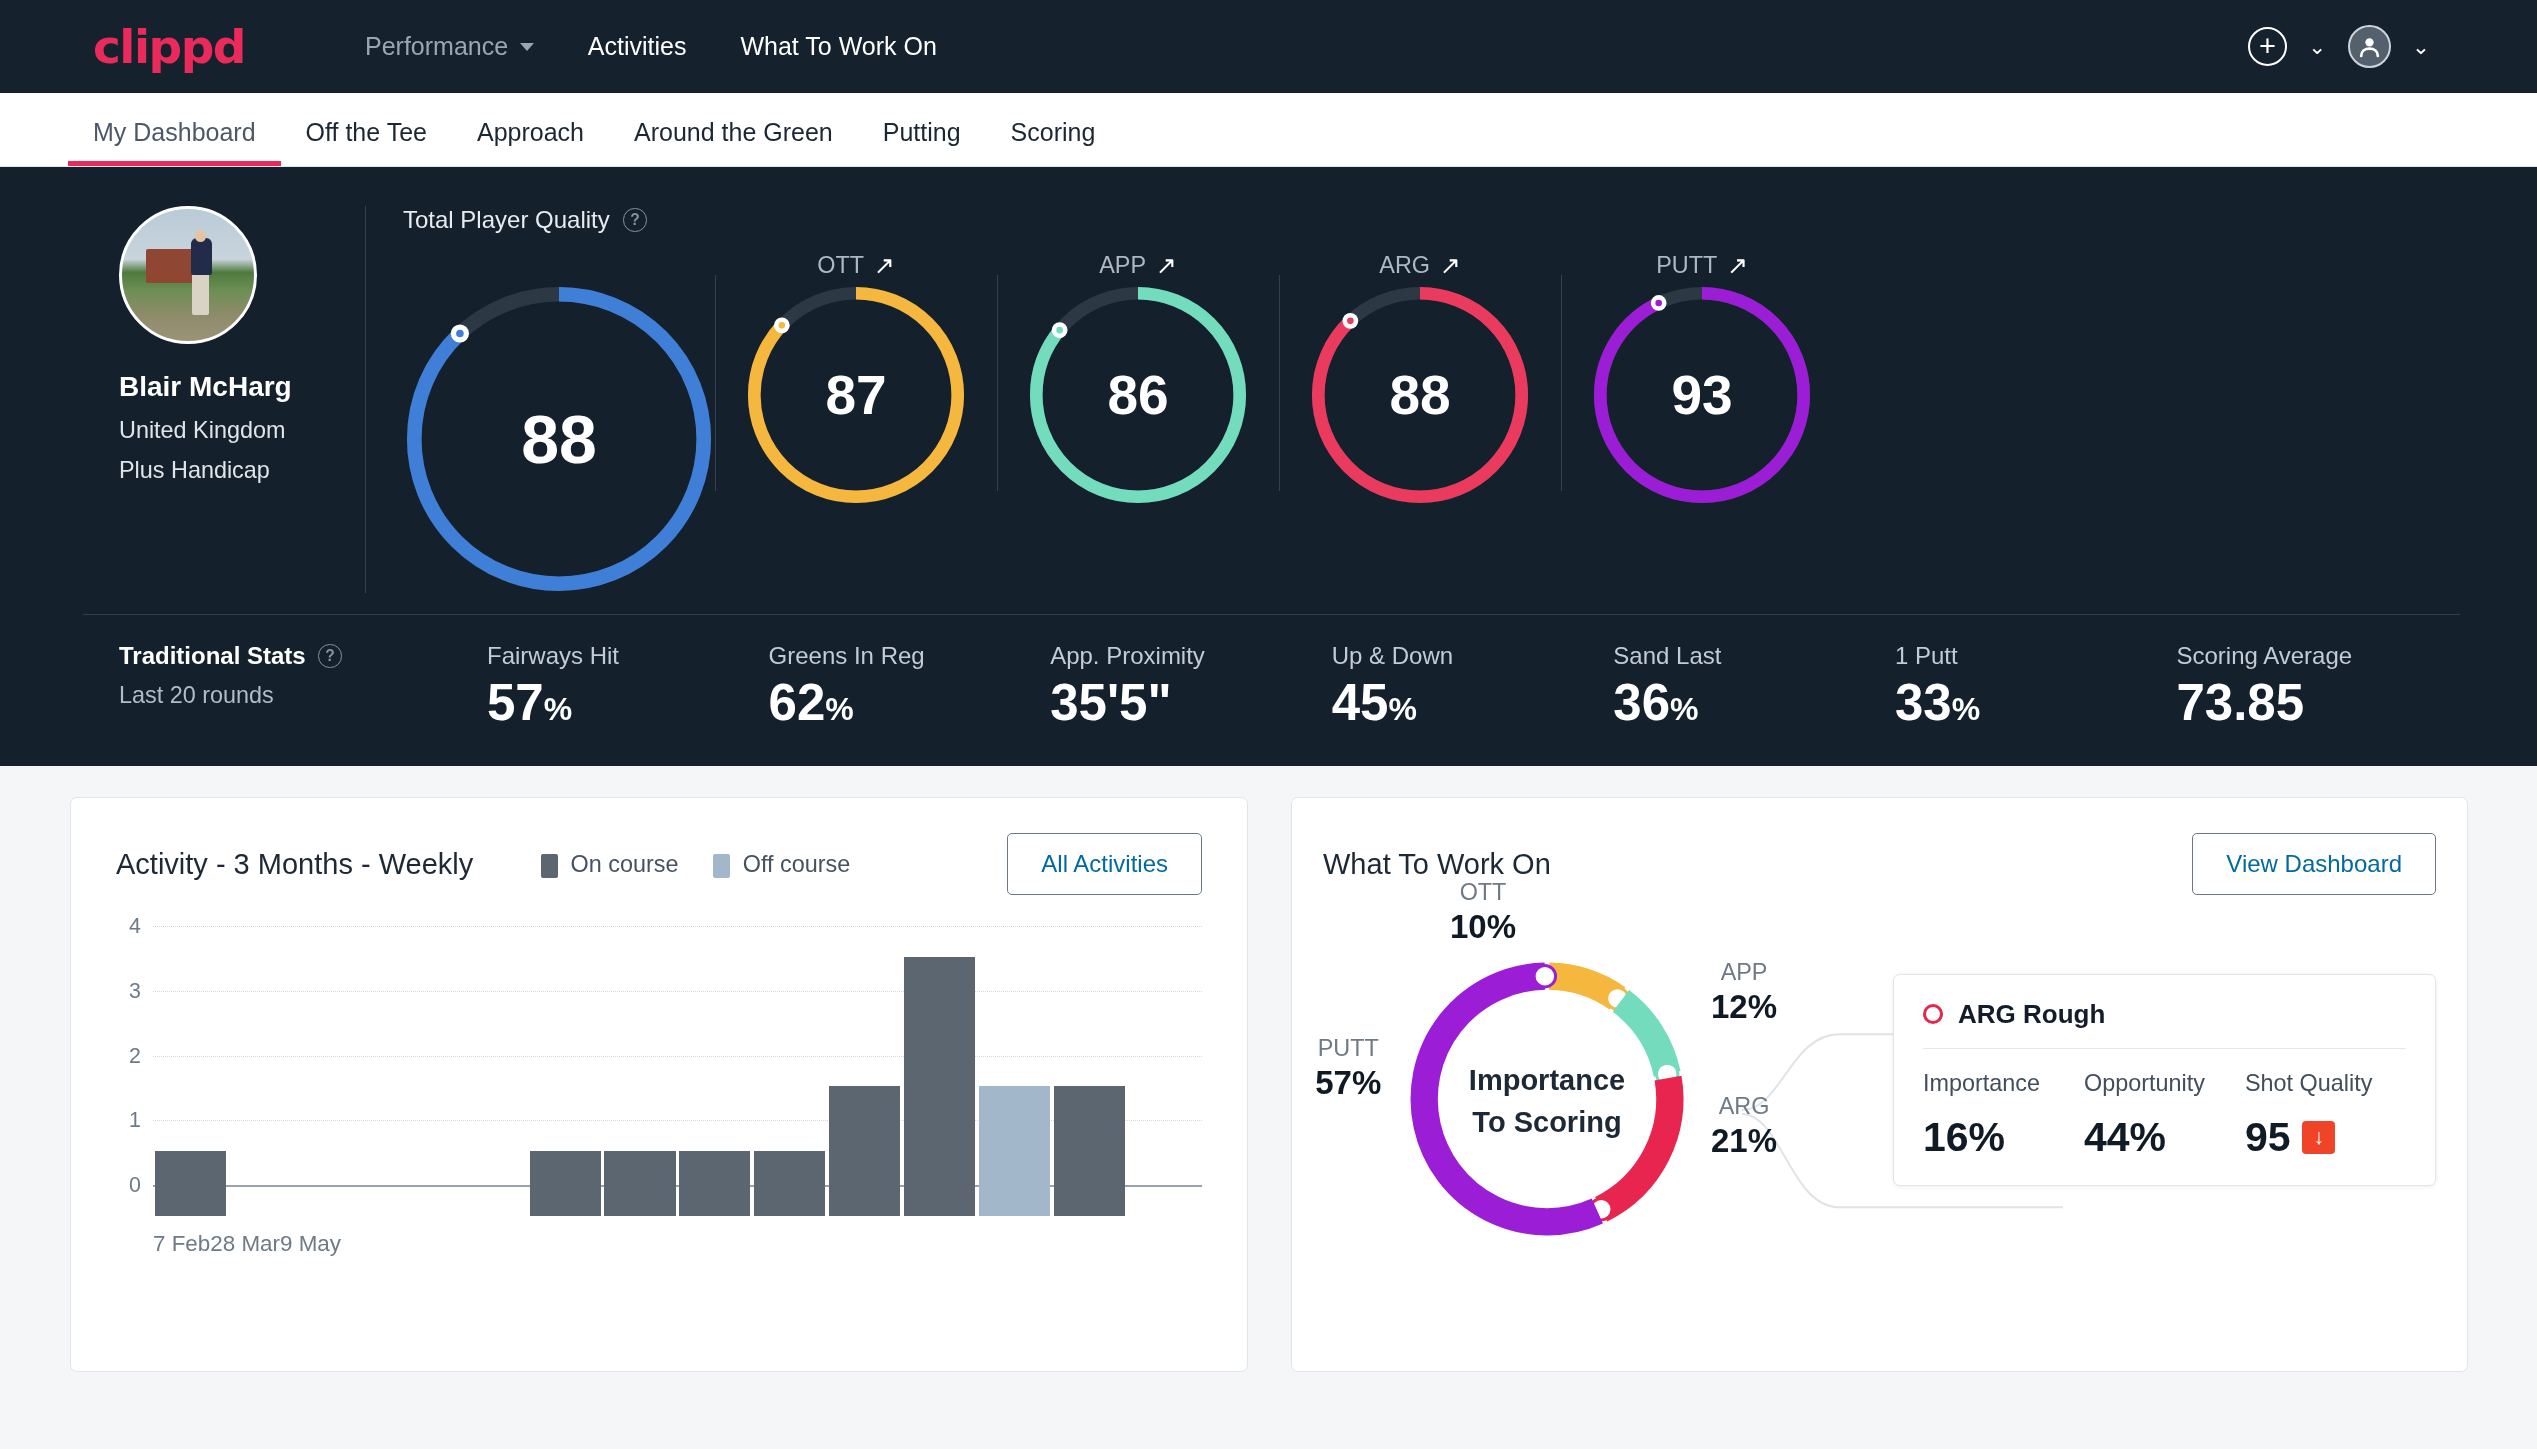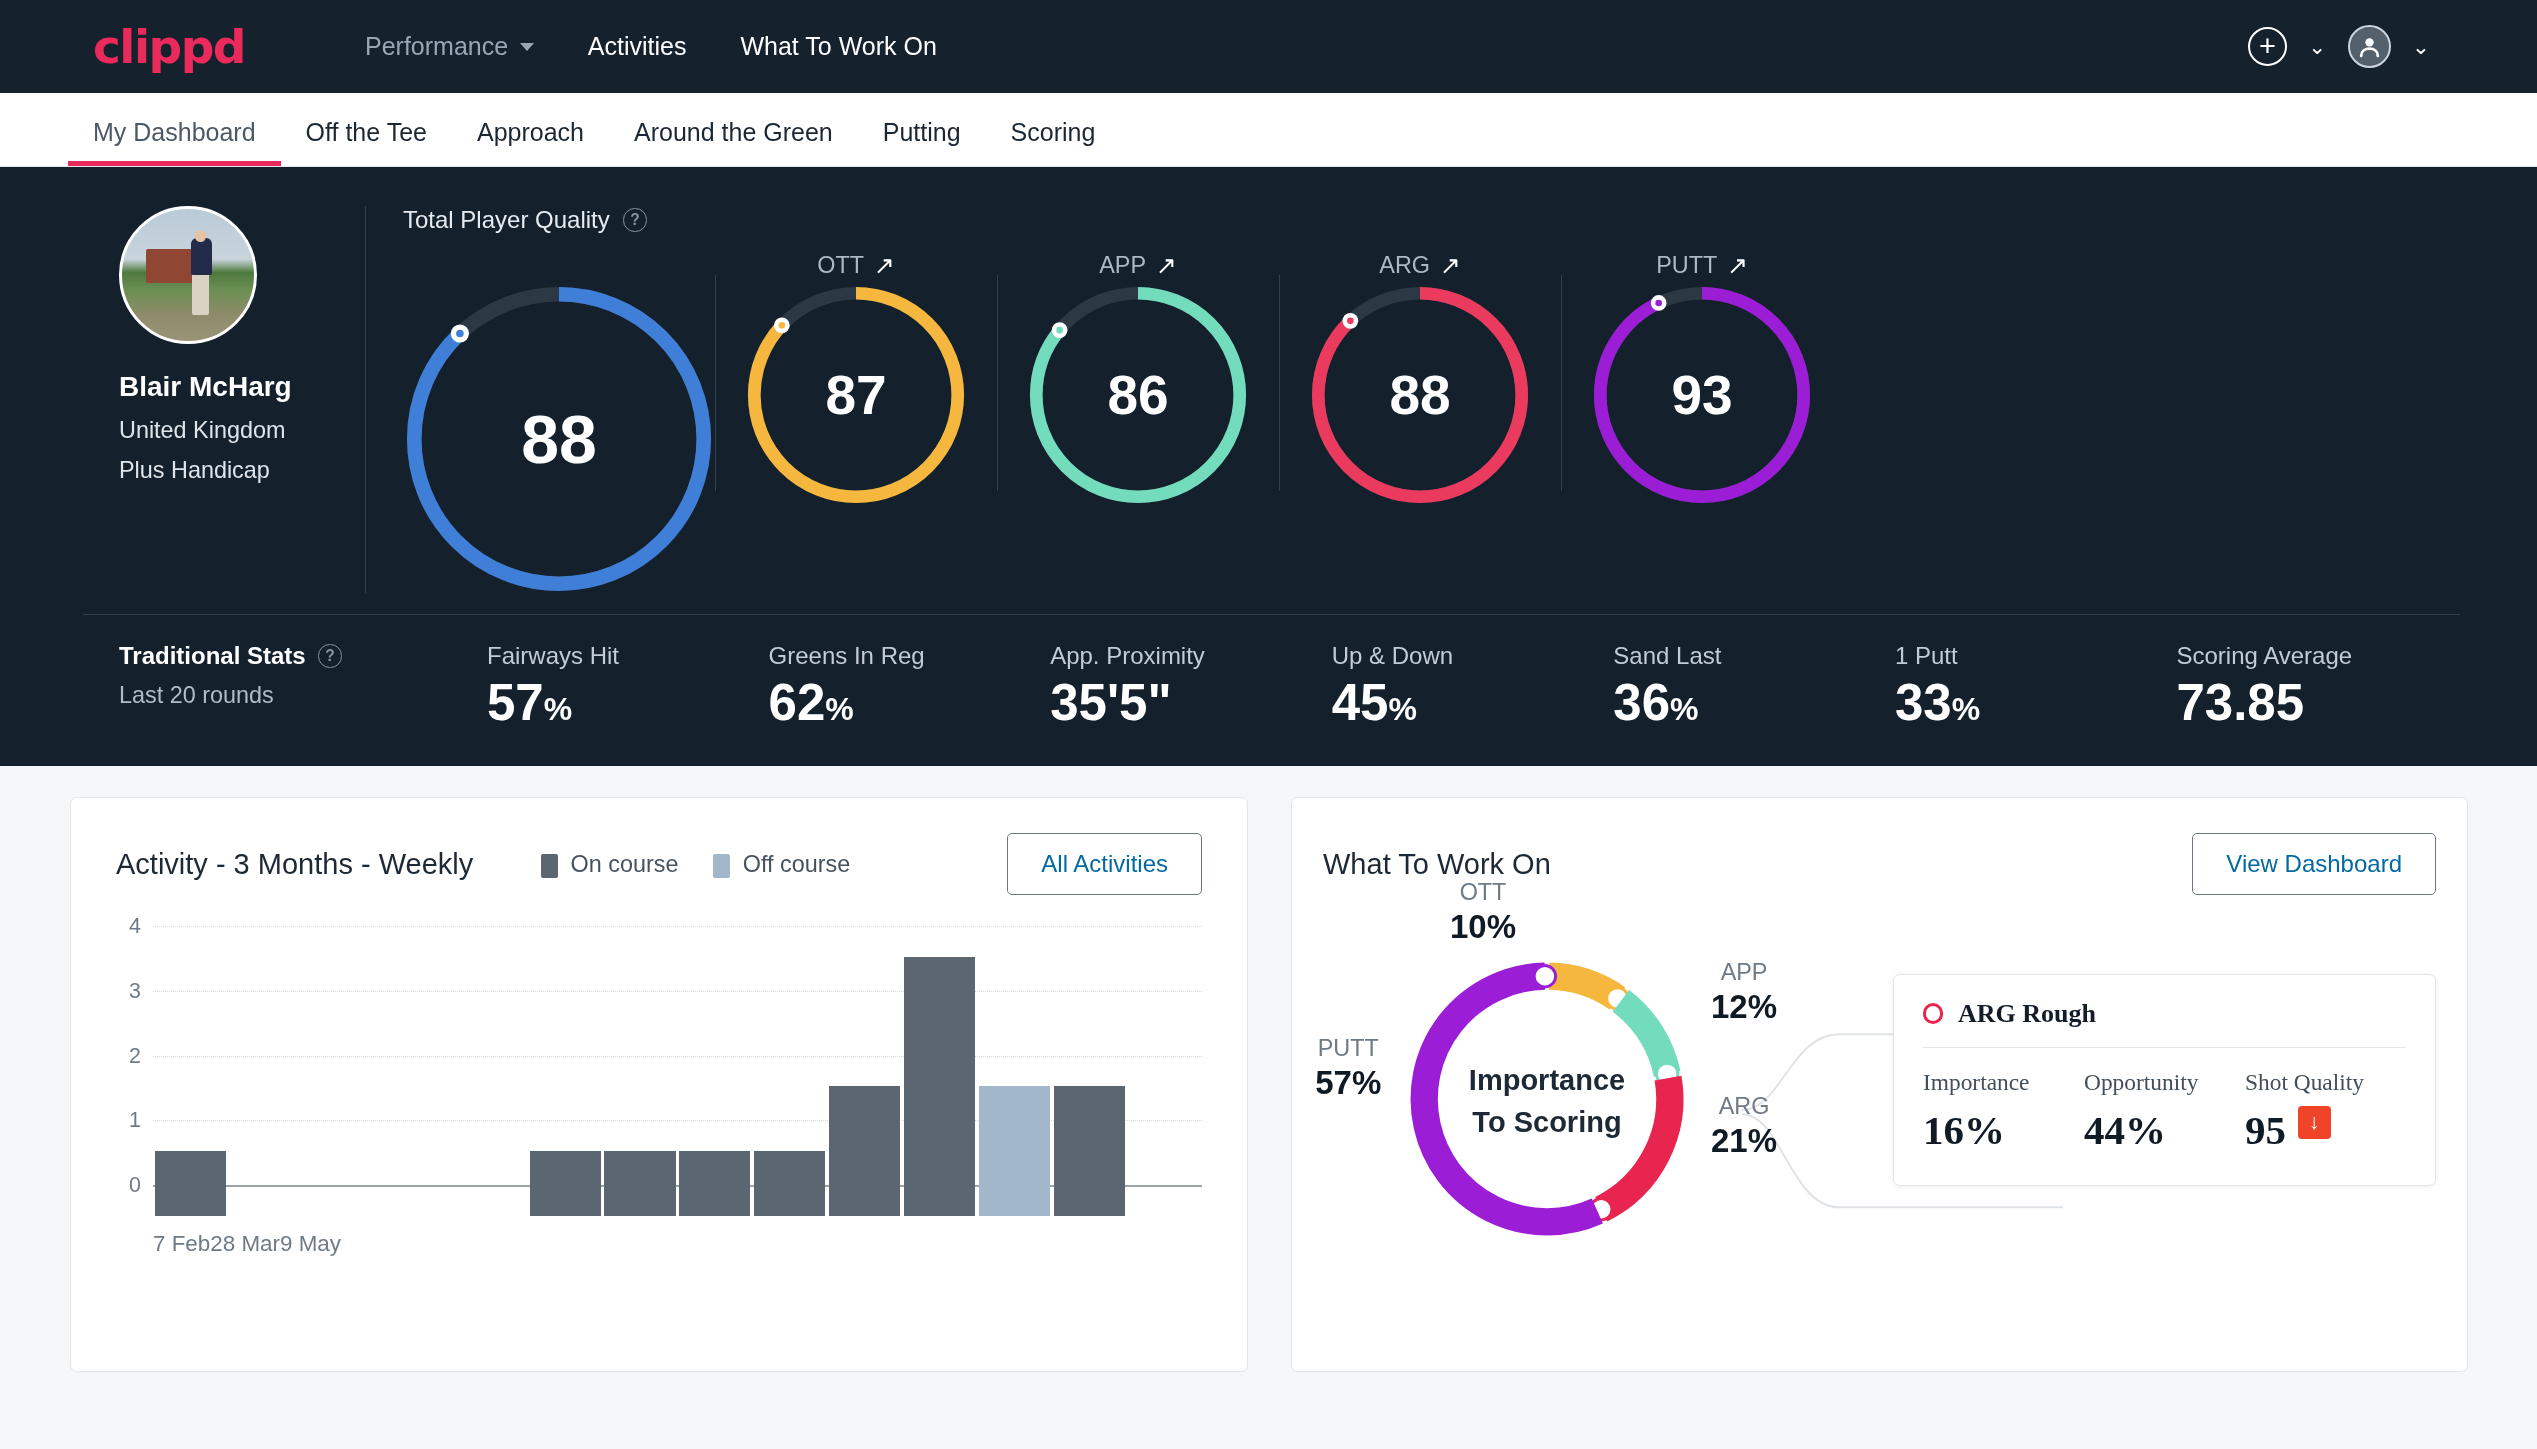--- a/index.html
+++ b/index.html
@@ -185,35 +185,35 @@
     align-items: center; justify-content: center; text-align: center;
     font-size: 29px; font-weight: bold; color: #1d2935; line-height: 1.45;
   }
   .dlab { position: absolute; text-align: center; }
   .dlab .k { font-size: 23.4px; color: #6e7a86; }
   .dlab .v { font-size: 33px; font-weight: bold; color: #0f1a25; margin-top: 1.9px; }
 
   .infocard {
     position: absolute; right: 0; top: 66px; width: 543px; height: 212px;
     background: #fff; border: 1.5px solid #e1e5e9; border-radius: 6.8px;
-    box-shadow: 0 1px 4.9px rgba(0,0,0,.07); padding: 23.4px 29px; font-family: Liberation Serif, serif;
+    box-shadow: 0 1px 4.9px rgba(0,0,0,.07); padding: 23.4px 29px;
   }
   .infocard-head { display: flex; align-items: center; gap: 14.6px; }
   .ring-dot {
     width: 20.4px; height: 20.4px; border-radius: 50%;
     border: 3.9px solid #e8254f;
   }
   .infocard-title { font-size: 26px; font-weight: bold; color: #121d29; }
   .infocard-hr { height: 1px; background: #e3e7ea; margin: 18.5px 0 0 0; }
   .info-metrics { display: flex; margin-top: 21.4px; }
   .metric { flex: 1; }
   .metric .k { font-size: 23.4px; color: #424e5b; }
   .metric .v {
-    font-size: 41px; font-weight: bold; color: #101b26; margin-top: 10px;
-    display: flex; gap: 11.7px;
+    font-size: 41px; font-weight: bold; color: #101b26; margin-top: 17px;
+    display: flex; align-items: center; gap: 11.7px;
   }
   .down-badge {
     width: 33px; height: 33px; background: #ef4427; border-radius: 3.9px;
     color: #fff; font-size: 21.4px; display: flex; align-items: center;
     justify-content: center;
   }
   .connector { position: absolute; left: 419px; top: 58px; pointer-events: none; }
 </style>
 </head>
 <body>

